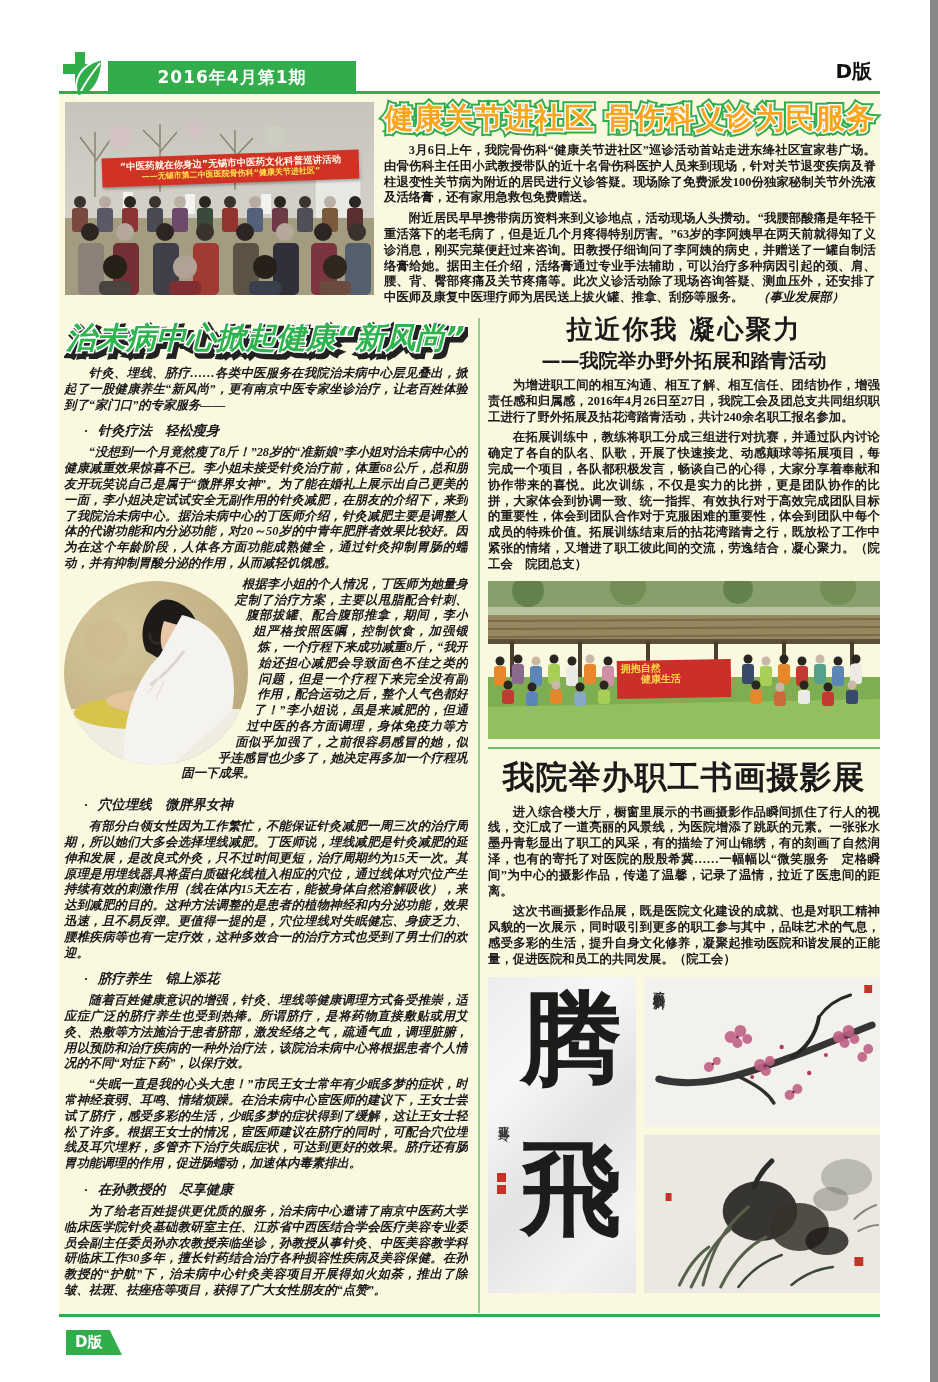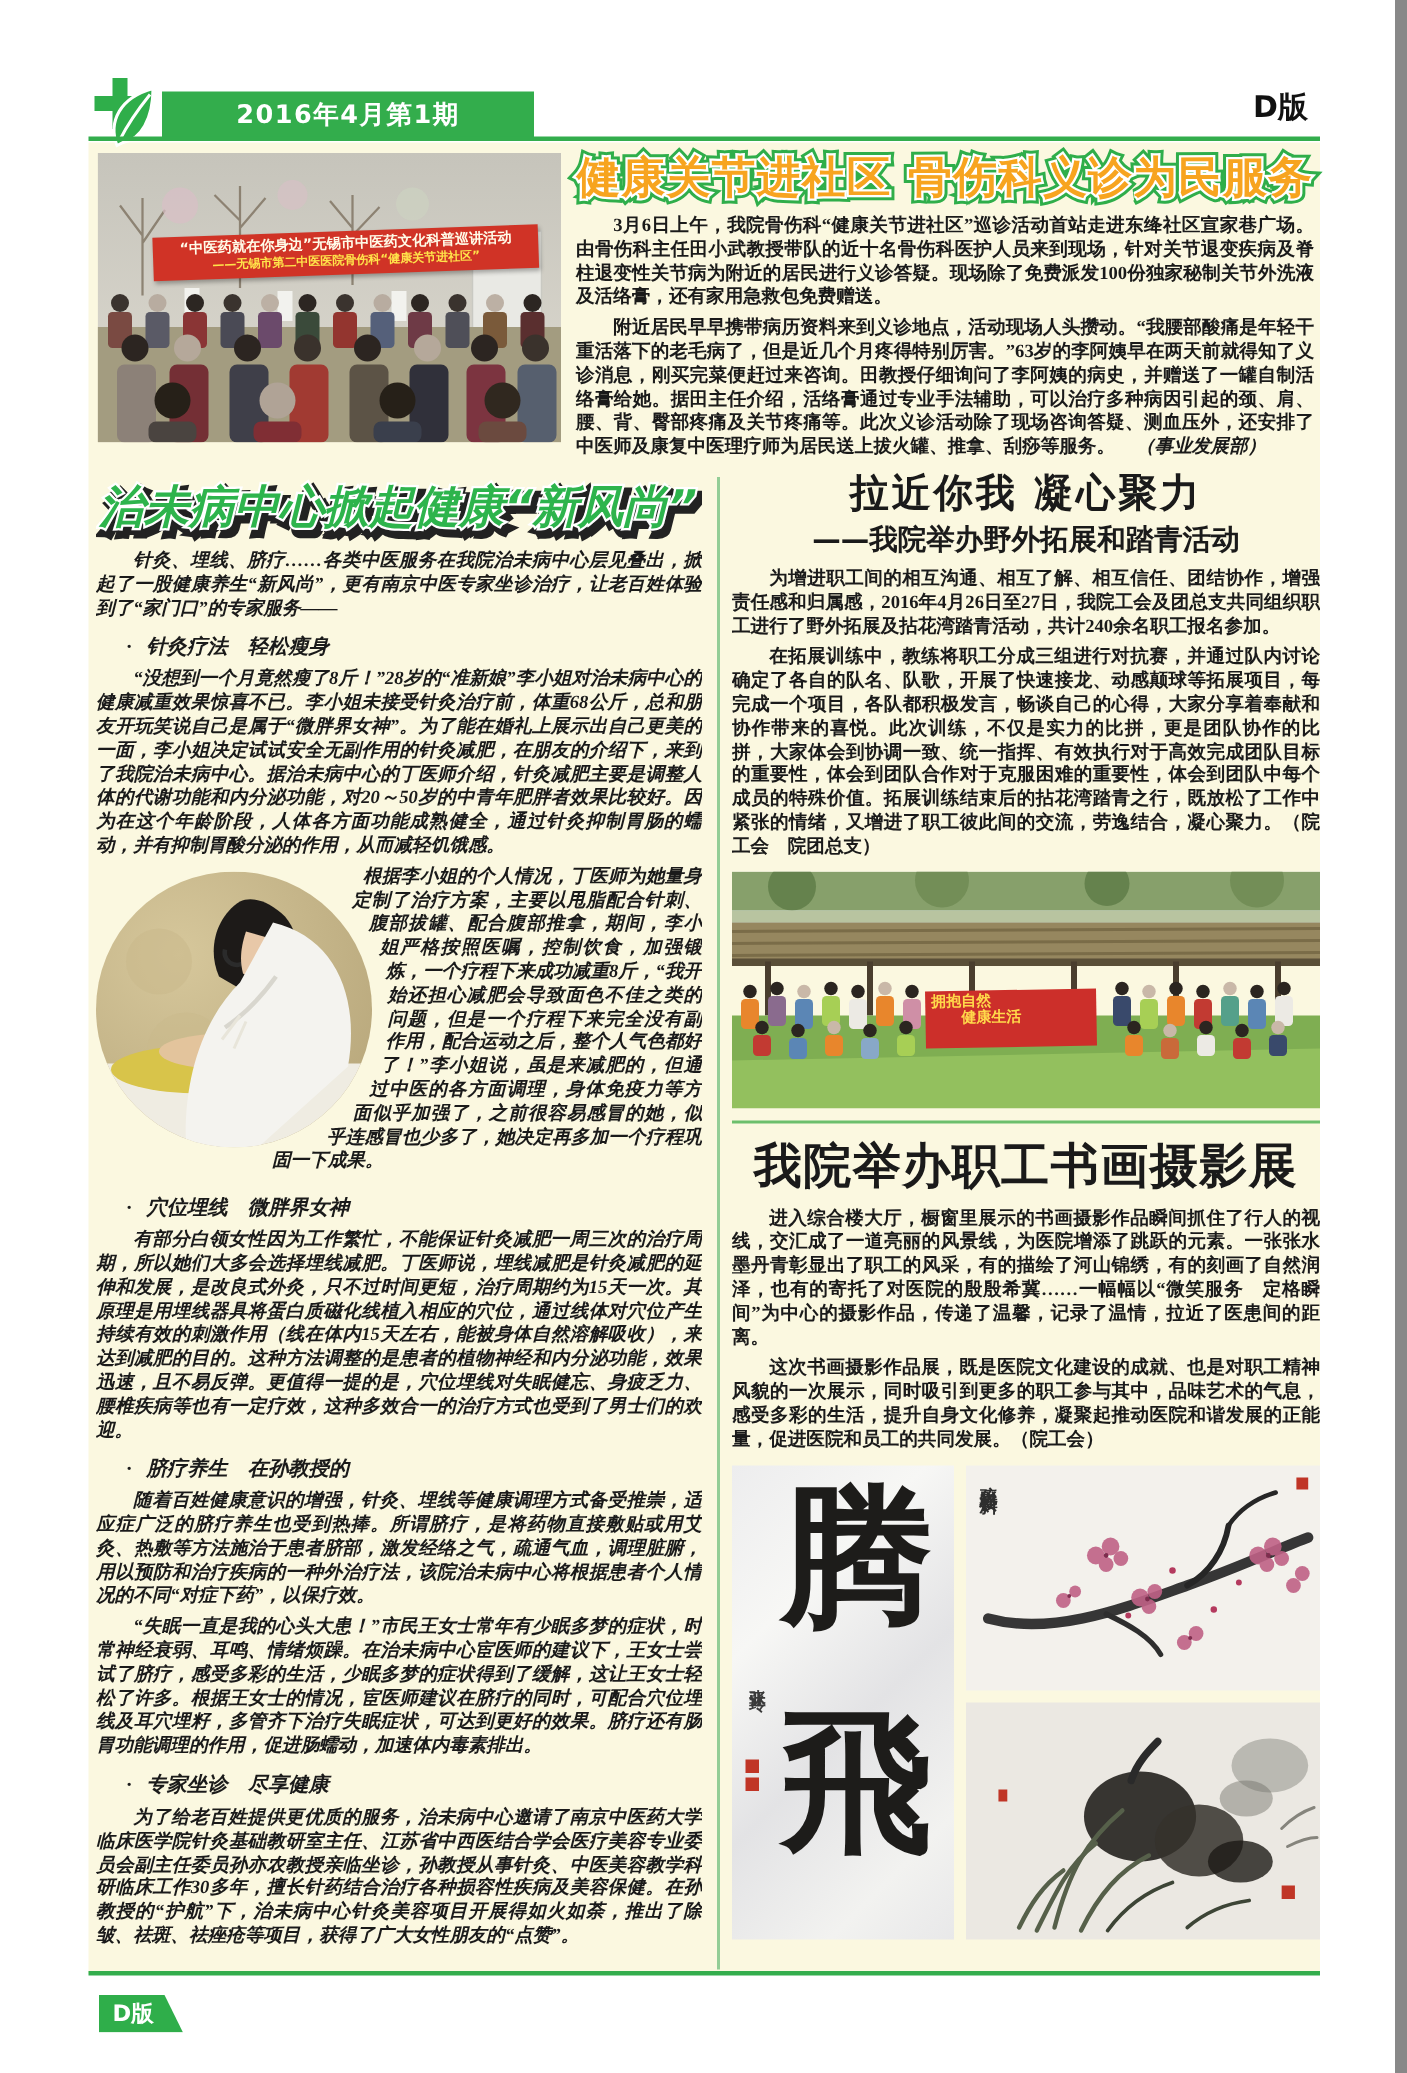--- a/index.html
+++ b/index.html
@@ -232,25 +232,25 @@
           <path d="M120,70 C110,84 98,96 86,104" stroke="#d8d6ce" stroke-width="3" fill="none"></path>
           <path d="M96,96 L84,112 M100,100 L92,118" stroke="#e8e5da" stroke-width="2"></path>
         </svg>
       </div>
       <p class="body" style="text-indent:2em; margin-top:0;">根据李小姐的个人情况，丁医师为她量身定制了治疗方案，主要以甩脂配合针刺、腹部拔罐、配合腹部推拿，期间，李小姐严格按照医嘱，控制饮食，加强锻炼，一个疗程下来成功减重8斤，“我开始还担心减肥会导致面色不佳之类的问题，但是一个疗程下来完全没有副作用，配合运动之后，整个人气色都好了！”李小姐说，虽是来减肥的，但通过中医的各方面调理，身体免疫力等方面似乎加强了，之前很容易感冒的她，似乎连感冒也少多了，她决定再多加一个疗程巩固一下成果。</p>
     </div>
 
     <div class="subhead"><span class="bullet">·</span><span>穴位埋线　微胖界女神</span></div>
     <p class="body">有部分白领女性因为工作繁忙，不能保证针灸减肥一周三次的治疗周期，所以她们大多会选择埋线减肥。丁医师说，埋线减肥是针灸减肥的延伸和发展，是改良式外灸，只不过时间更短，治疗周期约为15天一次。其原理是用埋线器具将蛋白质磁化线植入相应的穴位，通过线体对穴位产生持续有效的刺激作用（线在体内15天左右，能被身体自然溶解吸收），来达到减肥的目的。这种方法调整的是患者的植物神经和内分泌功能，效果迅速，且不易反弹。更值得一提的是，穴位埋线对失眠健忘、身疲乏力、腰椎疾病等也有一定疗效，这种多效合一的治疗方式也受到了男士们的欢迎。</p>
 
-    <div class="subhead"><span class="bullet">·</span><span>脐疗养生　在孙教授的</span></div>
+    <div class="subhead"><span class="bullet">·</span><span>脐疗养生　锦上添花</span></div>
     <p class="body">随着百姓健康意识的增强，针灸、埋线等健康调理方式备受推崇，适应症广泛的脐疗养生也受到热捧。所谓脐疗，是将药物直接敷贴或用艾灸、热敷等方法施治于患者脐部，激发经络之气，疏通气血，调理脏腑，用以预防和治疗疾病的一种外治疗法，该院治未病中心将根据患者个人情况的不同“对症下药”，以保疗效。</p>
     <p class="body">“失眠一直是我的心头大患！”市民王女士常年有少眠多梦的症状，时常神经衰弱、耳鸣、情绪烦躁。在治未病中心宦医师的建议下，王女士尝试了脐疗，感受多彩的生活，少眠多梦的症状得到了缓解，这让王女士轻松了许多。根据王女士的情况，宦医师建议在脐疗的同时，可配合穴位埋线及耳穴埋籽，多管齐下治疗失眠症状，可达到更好的效果。脐疗还有肠胃功能调理的作用，促进肠蠕动，加速体内毒素排出。</p>
 
-    <div class="subhead"><span class="bullet">·</span><span>专家坐诊　尽享健康</span></div>
+    <div class="subhead"><span class="bullet">·</span><span>在孙教授的　尽享健康</span></div>
     <p class="body">为了给老百姓提供更优质的服务，治未病中心邀请了南京中医药大学临床医学院针灸基础教研室主任、江苏省中西医结合学会医疗美容专业委员会副主任委员孙亦农教授亲临坐诊，孙教授从事针灸、中医美容教学科研临床工作30多年，擅长针药结合治疗各种损容性疾病及美容保健。在孙教授的“护航”下，治未病中心针灸美容项目开展得如火如荼，推出了除皱、祛斑、祛痤疮等项目，获得了广大女性朋友的“点赞”。</p>
   </div>
 
   <div class="col-divider"></div>
 
   <div class="right-col">
     <h2 class="outing-title">拉近你我 凝心聚力</h2>
     <div class="outing-subtitle">——我院举办野外拓展和踏青活动</div>
     <p class="body">为增进职工间的相互沟通、相互了解、相互信任、团结协作，增强责任感和归属感，2016年4月26日至27日，我院工会及团总支共同组织职工进行了野外拓展及拈花湾踏青活动，共计240余名职工报名参加。</p>
     <p class="body">在拓展训练中，教练将职工分成三组进行对抗赛，并通过队内讨论确定了各自的队名、队歌，开展了快速接龙、动感颠球等拓展项目，每完成一个项目，各队都积极发言，畅谈自己的心得，大家分享着奉献和协作带来的喜悦。此次训练，不仅是实力的比拼，更是团队协作的比拼，大家体会到协调一致、统一指挥、有效执行对于高效完成团队目标的重要性，体会到团队合作对于克服困难的重要性，体会到团队中每个成员的特殊价值。拓展训练结束后的拈花湾踏青之行，既放松了工作中紧张的情绪，又增进了职工彼此间的交流，劳逸结合，凝心聚力。（院工会　院团总支）</p>

